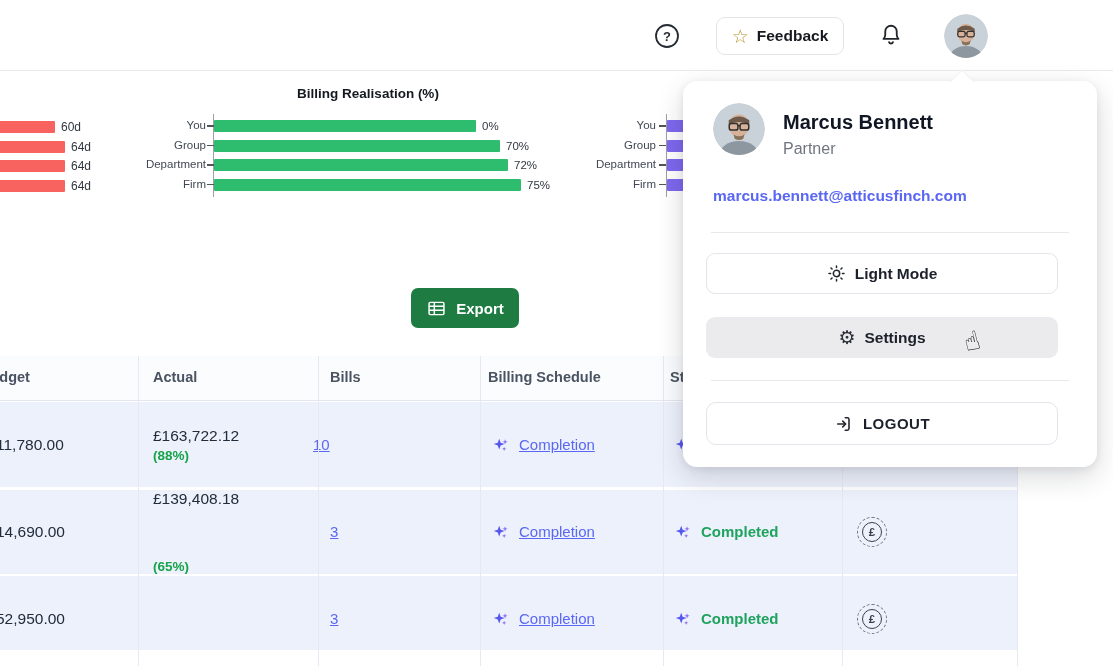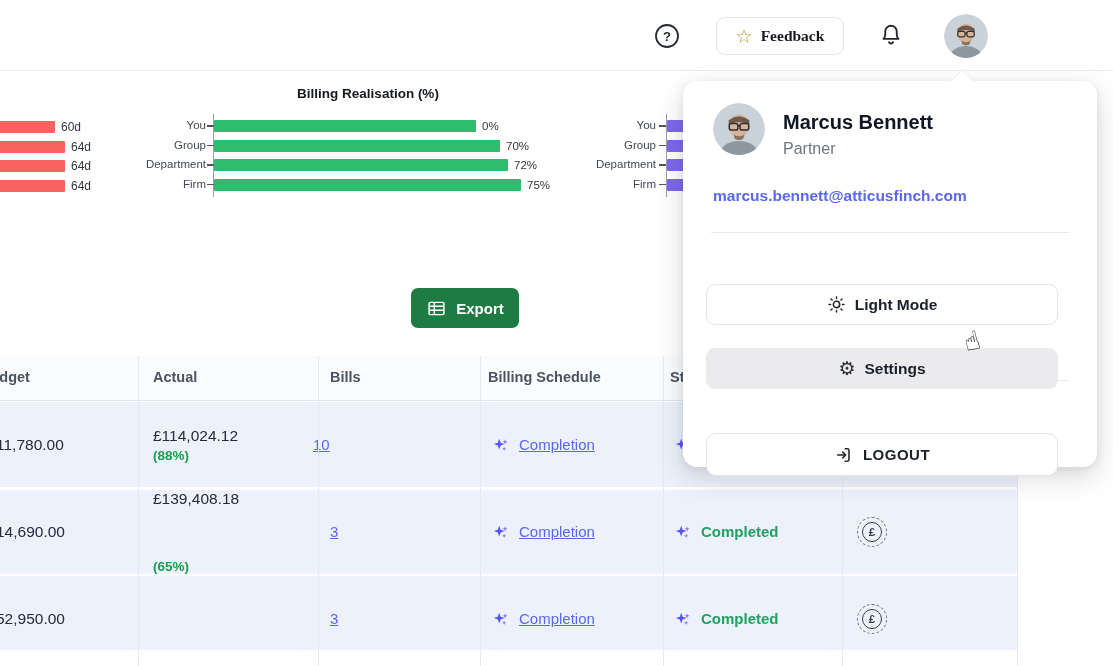--- a/index.html
+++ b/index.html
@@ -4,21 +4,21 @@
 <style>
   html,body{margin:0;padding:0;background:#fff;}
   #canvas{position:relative;width:1113px;height:666px;overflow:hidden;background:#fff;
           font-family:"Liberation Sans","DejaVu Sans",sans-serif;color:#232c3a;}
   
   .topbar{position:absolute;left:0;top:0;width:1113px;height:70px;background:#fff;border-bottom:1px solid #e9eaee;}
   .help{position:absolute;left:654px;top:23px;width:26px;height:26px;cursor:pointer;}
   .feedback-btn{position:absolute;left:716px;top:17px;width:128px;height:38px;border:1px solid #e2e4e8;border-radius:9px;
     background:#fff;display:flex;align-items:center;justify-content:center;gap:8px;box-sizing:border-box;}
   .feedback-btn .star{font-size:19px;color:#b7952c;line-height:1;}
-  .feedback-btn .lbl{font-size:15.5px;font-weight:bold;color:#16191f;font-family:Liberation Serif, serif;}
+  .feedback-btn .lbl{font-size:15.5px;font-weight:bold;color:#16191f;}
   .bell{position:absolute;left:878px;top:22px;}
   .avatar{border-radius:50%;overflow:hidden;display:block;}
   .avatar-top{position:absolute;left:944px;top:14px;width:44px;height:44px;}
   
   .chart-title{position:absolute;left:208px;top:86px;width:320px;text-align:center;
     font-size:13.5px;font-weight:bold;color:#14181f;}
   .axis{position:absolute;width:1px;background:#9aa0a8;top:114px;height:83px;}
   .cat{position:absolute;width:90px;text-align:right;font-size:11.5px;color:#414854;line-height:14px;}
   .tick{position:absolute;width:7px;height:1.5px;background:#555;}
   .bar-row{position:absolute;display:flex;align-items:center;gap:6px;}
@@ -51,21 +51,21 @@
   .dropdown{position:absolute;left:683px;top:81px;width:414px;height:386px;background:#fff;border-radius:14px;
     box-shadow:0 10px 28px rgba(20,24,40,.16),0 2px 8px rgba(20,24,40,.08);z-index:50;}
   .caret{position:absolute;left:270px;top:-8px;width:17px;height:17px;background:#fff;transform:rotate(45deg);
     border-left:1px solid #eef0f3;border-top:1px solid #eef0f3;}
   .dd-avatar{position:absolute;left:30px;top:22px;width:52px;height:52px;}
   .dd-name{position:absolute;left:100px;top:30px;font-size:20px;font-weight:bold;color:#101623;}
   .dd-role{position:absolute;left:100px;top:59px;font-size:16px;color:#6f7680;}
   .dd-email{position:absolute;left:30px;top:106px;font-size:15.5px;font-weight:bold;color:#5a67f2;cursor:pointer;}
   .dd-div{position:absolute;left:28px;right:28px;height:1px;background:#e7e8ec;}
   .dd-btn{position:absolute;left:23px;width:352px;height:41px;border-radius:9px;box-sizing:border-box;
-    display:flex;align-items:center;justify-content:center;gap:9px;font-size:15.5px;font-weight:bold;color:#1b202b;cursor:pointer;margin-top:31px;}
+    display:flex;align-items:center;justify-content:center;gap:9px;font-size:15.5px;font-weight:bold;color:#1b202b;cursor:pointer;}
   .dd-btn.bordered{border:1px solid #e3e5ea;background:#fff;}
   .dd-btn.hovered{background:#ebebee;}
   .gear{font-size:19px;line-height:1;color:#2a2e35;font-family:"DejaVu Sans",sans-serif;}
   .cursor-hand{position:absolute;left:964px;top:326px;z-index:60;font-size:26px;color:#111;
     font-family:"DejaVu Sans",sans-serif;transform:rotate(-14deg);text-shadow:0 0 2px #fff,0 0 1px #fff;}
 </style>
 </head>
 <body>
 
 <div id="canvas">
@@ -180,21 +180,21 @@
     <span class="th" style="left:330px">Bills</span>
     <span class="th" style="left:488px">Billing Schedule</span>
     <span class="th" style="left:670px">Status</span>
   </div>
 
   <div class="trow" style="top:402px;height:85px">
     <div class="cell" style="left:-4px">
       <span class="num">11,780.00</span>
     </div>
     <div class="cell" style="left:153px;flex-direction:column;align-items:flex-start;justify-content:center;gap:3px">
-      <span class="num">£114,024.12</span>
+      <span class="num">£163,722.12</span>
       <span class="pct">(88%)</span>
     </div>
     <div class="cell" style="left:313px">
       <span class="tlink">10</span>
     </div>
     <div class="cell" style="left:492px;gap:9px">
       <svg class="sparkle" width="18" height="18" viewBox="0 0 20 20">
         <path d="M8 3 9.6 7.4 14 9 9.6 10.6 8 15 6.4 10.6 2 9 6.4 7.4Z" fill="#5558ee"></path>
         <path d="M14.5 3.5 15.3 5.7 17.5 6.5 15.3 7.3 14.5 9.5 13.7 7.3 11.5 6.5 13.7 5.7Z" fill="#8b6cf2"></path>
         <path d="M13.5 12 14.1 13.7 15.8 14.3 14.1 14.9 13.5 16.6 12.9 14.9 11.2 14.3 12.9 13.7Z" fill="#8b6cf2"></path>

